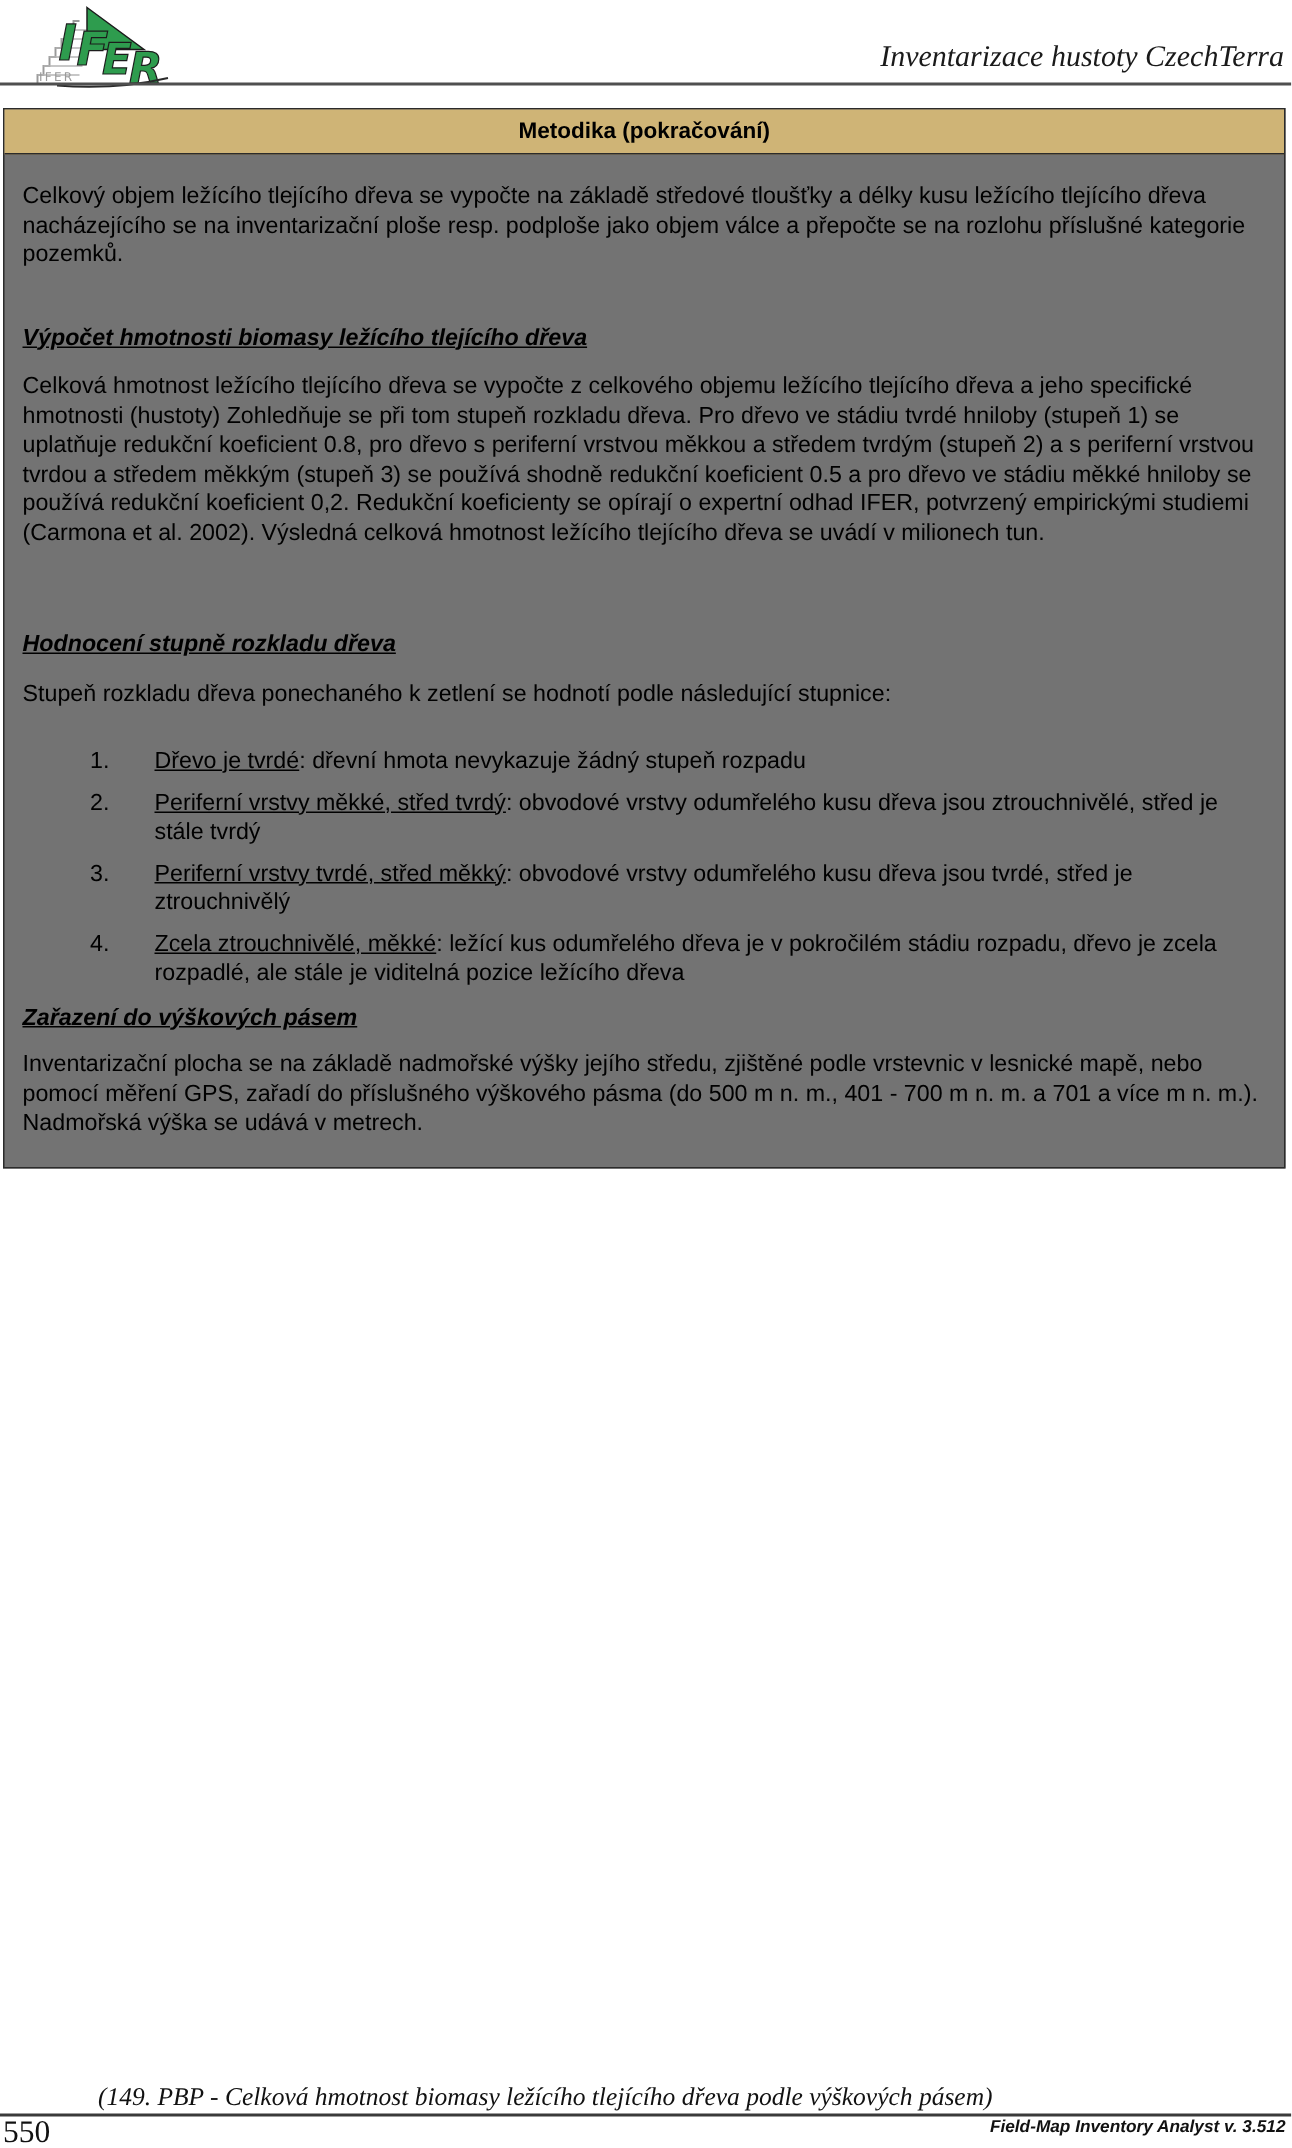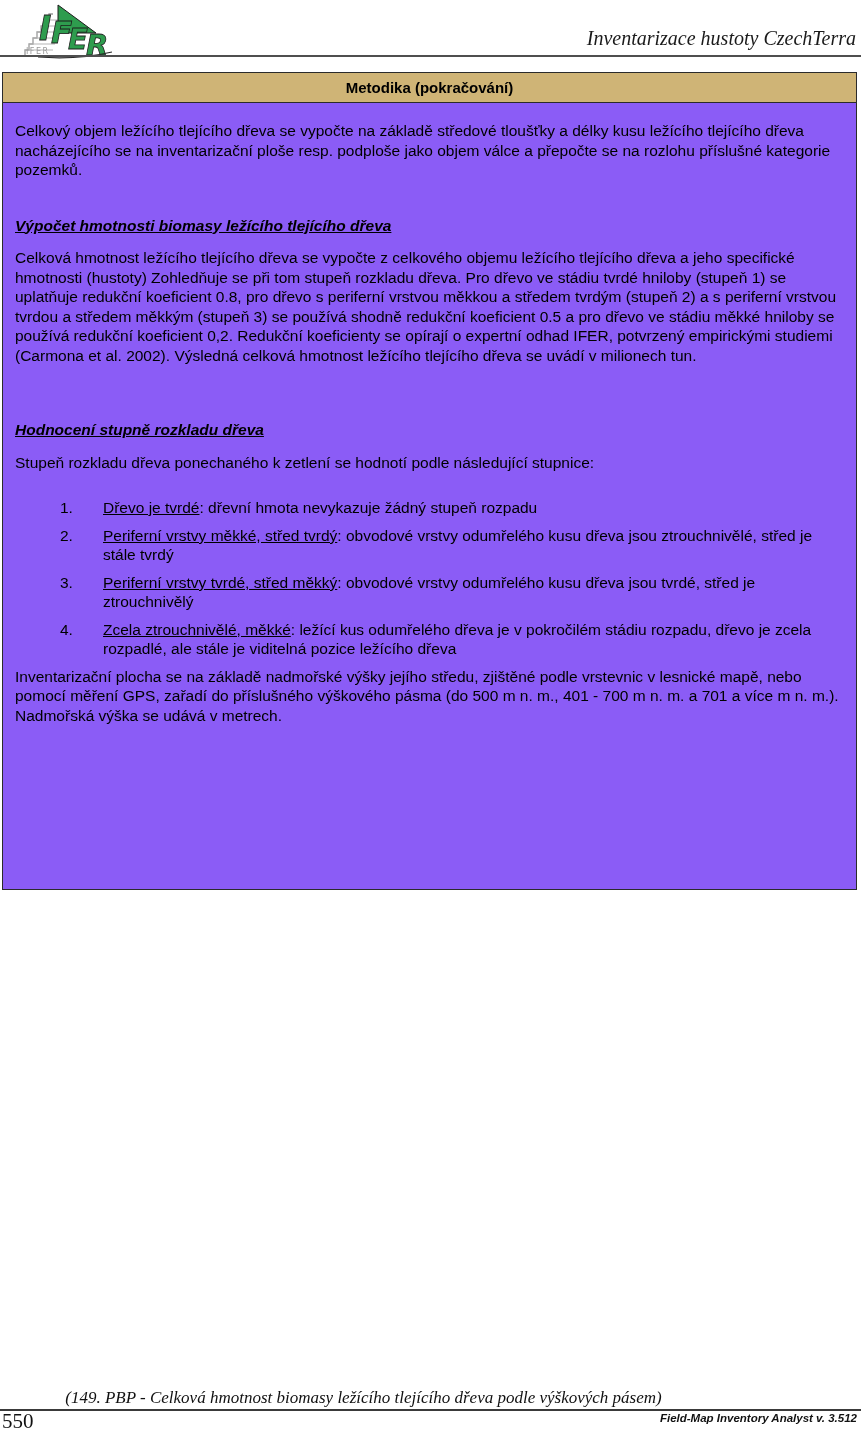--- a/index.html
+++ b/index.html
@@ -20,24 +20,24 @@
     font-style:italic; font-size:20px; color:#1a1a1a;
   }
   .top-rule {
     position:absolute; top:55px; left:0; width:861px; height:0;
     border-top:2px solid #4f4f4f;
   }
 
   
   .content-box {
     position:absolute; top:72px; left:2px;
-    width:855px; height:818px;
+    width:855px; height:707px;
     border:1px solid #2b2b2b;
     box-sizing:border-box;
-    background:#8b5cf6;
+    background:#737373;
   }
   .banner {
     height:29px;
     background:#CFB476;
     border-bottom:1px solid #2b2b2b;
     display:flex; align-items:center; justify-content:center;
     font-weight:bold; font-size:15px; color:#000;
   }
   .box-body {
     padding:18px 12px 0 12px;
@@ -130,20 +130,21 @@
         <div class="list-item">
           <span class="num">3.</span>
           <span class="li-text"><span class="term">Periferní vrstvy tvrdé, střed měkký</span><span>: obvodové vrstvy odumřelého kusu dřeva jsou tvrdé, střed je ztrouchnivělý</span></span>
         </div>
         <div class="list-item">
           <span class="num">4.</span>
           <span class="li-text"><span class="term">Zcela ztrouchnivělé, měkké</span><span>: ležící kus odumřelého dřeva je v pokročilém stádiu rozpadu, dřevo je zcela rozpadlé, ale stále je viditelná pozice ležícího dřeva</span></span>
         </div>
       </div>
 
+      <div class="section-heading h3">Zařazení do výškových pásem</div>
       <p class="para">Inventarizační plocha se na základě nadmořské výšky jejího středu, zjištěné podle vrstevnic v lesnické mapě, nebo pomocí měření GPS, zařadí do příslušného výškového pásma (do 500 m n. m., 401 - 700 m n. m. a 701 a více m n. m.). Nadmořská výška se udává v metrech.</p>
 
     </div>
   </div>
 
   <div class="footer-caption">(149. PBP - Celková hmotnost biomasy ležícího tlejícího dřeva podle výškových pásem)</div>
   <div class="footer-rule"></div>
   <div class="page-number">550</div>
   <div class="software-credit">Field-Map Inventory Analyst v. 3.512</div>
 

